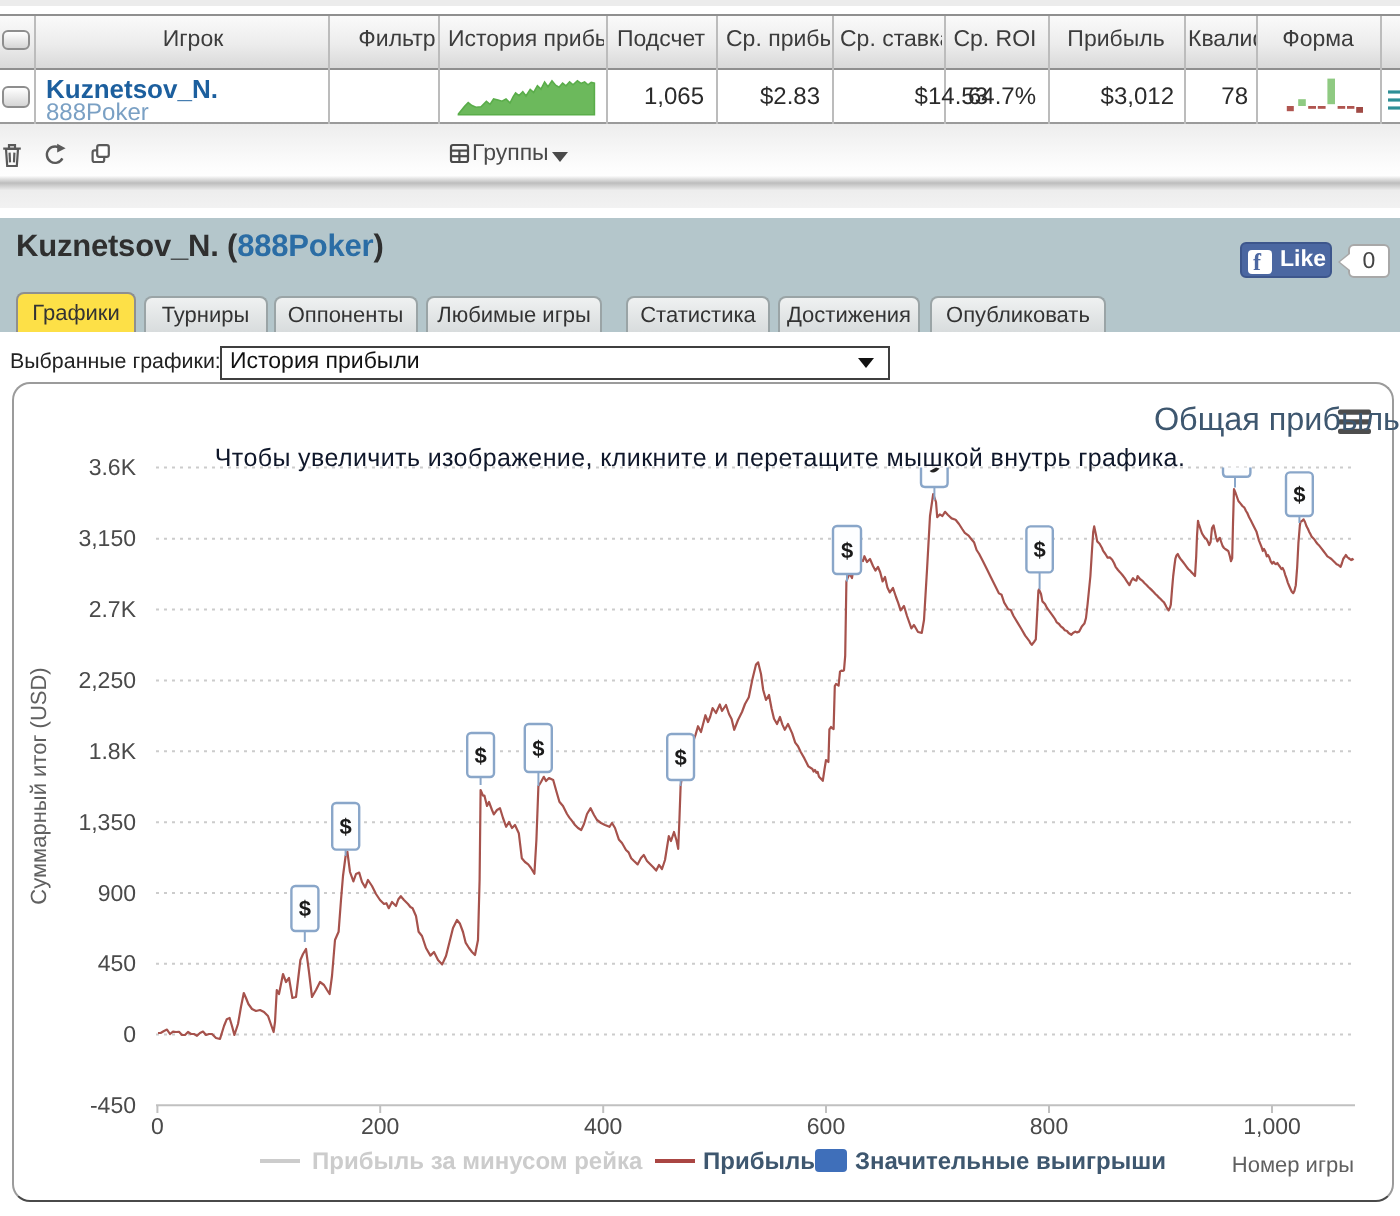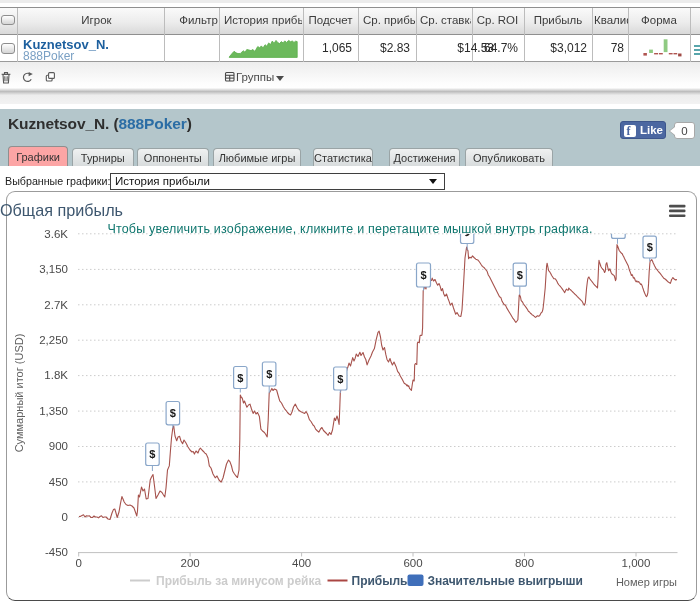--- a/index.html
+++ b/index.html
@@ -14,27 +14,27 @@
 .dcell{position:absolute;top:41px;font-size:12px;color:#2a2a2a;text-align:right;white-space:nowrap;}
 .cb{position:absolute;left:1px;width:13.5px;height:10.5px;border:1px solid #8e8e8e;border-radius:3px;background:linear-gradient(#ffffff,#d5d5d5);}
 #toolbar{left:0;top:62px;width:700px;height:27px;background:linear-gradient(#ededed,#fdfdfd 80%,#fff);}
 #tdivider{left:0;top:88px;width:700px;height:16px;background:linear-gradient(#fcfcfc, #bdbdbd 22%, #ededed 45%, #f2f2f2);}
 #whitegap{left:0;top:104px;width:700px;height:5px;background:#fff;}
 .ttext{position:absolute;top:71px;font-size:11.5px;color:#4a4a4a;}
 #band{left:0;top:109px;width:700px;height:57px;background:#b4c6cb;}
 #pname{left:8px;top:115px;font-size:15.5px;font-weight:bold;color:#2f2f2f;letter-spacing:-0.1px;}
 #pname .blue{color:#2b6da5;}
 .tab{position:absolute;top:148px;height:18px;line-height:18px;font-size:11px;color:#333;text-align:center;background:linear-gradient(#eff1f1,#d8dcdd);border:1px solid #9aa4a6;border-bottom:none;border-radius:4px 4px 0 0;}
-.tab.active{top:145.5px;height:20.5px;line-height:21px;background:#fca5a5;border-color:#8f8f8f;z-index:3;}
+.tab.active{top:145.5px;height:20.5px;line-height:21px;background:#fde047;border-color:#8f8f8f;z-index:3;}
 #sellabel{left:5px;top:175px;font-size:10.7px;color:#222;}
 #selbox{left:110px;top:172.5px;width:335px;height:17px;border:1px solid #3f3f3f;background:#fff;font-size:11.5px;color:#111;line-height:15px;padding-left:4px;}
 #selarrow{left:429px;top:179px;width:0;height:0;border-left:4px solid transparent;border-right:4px solid transparent;border-top:5px solid #111;}
 #chartbox{left:5.5px;top:191px;width:691px;height:410px;border:1px solid #9b9b9b;border-bottom-color:#4a4a4a;border-radius:9px;background:#fff;}
-#ctitle{left:0;top:200.5px;width:700px;text-align:left;font-size:16.2px;color:#3E576F;z-index:5;}
-#csub{left:0;top:221.5px;width:700px;text-align:center;font-size:12.5px;letter-spacing:0.2px;color:#0f766e;z-index:5;}
+#ctitle{left:0;top:200.5px;width:700px;text-align:right;font-size:16.2px;color:#3E576F;z-index:5;}
+#csub{left:0;top:221.5px;width:700px;text-align:center;font-size:12.5px;letter-spacing:0.2px;color:#0f172a;z-index:5;}
 svg{position:absolute;left:0;top:0;}
 </style></head>
 <body>
 <div id="page">
 <div class="abs" id="topstrip"></div>
 <div class="abs" id="hdr"></div>
 <div class="abs" id="row"></div>
 <div class="vline" style="left:17px;"></div>
 <div class="vline" style="left:163.5px;"></div>
 <div class="vline" style="left:219px;"></div>
@@ -117,21 +117,21 @@
   <div class="abs" style="left:5.5px;top:1.5px;font-size:12px;font-weight:bold;color:#4b67a1;font-family:'Liberation Serif',serif;">f</div>
   <div class="abs" style="left:19px;top:2px;font-size:11.5px;font-weight:bold;color:#fff;">Like</div>
 </div>
 <div class="abs" style="left:674px;top:122px;width:21px;height:17px;background:#fff;border:1px solid #a8a8a8;border-radius:3px;text-align:center;font-size:11.5px;color:#444;line-height:16px;">0</div>
 <div class="abs" style="left:670px;top:127px;width:0;height:0;border-top:4px solid transparent;border-bottom:4px solid transparent;border-right:5px solid #fff;z-index:4;"></div>
 <div class="abs" style="left:668.6px;top:126px;width:0;height:0;border-top:5px solid transparent;border-bottom:5px solid transparent;border-right:6px solid #a8a8a8;z-index:3;"></div>
 <div class="tab active" style="left:8px;width:60px;">Графики</div>
 <div class="tab" style="left:72px;width:61.5px;">Турниры</div>
 <div class="tab" style="left:137px;width:71.5px;">Оппоненты</div>
 <div class="tab" style="left:213px;width:88px;">Любимые игры</div>
-<div class="tab" style="left:313px;width:60px;">Статистика</div>
+<div class="tab" style="left:313px;width:72px;">Статистика</div>
 <div class="tab" style="left:389px;width:71px;">Достижения</div>
 <div class="tab" style="left:465px;width:88px;">Опубликовать</div>
 <div class="abs" id="sellabel">Выбранные графики:</div>
 <div class="abs" id="selbox">История прибыли</div>
 <div class="abs" id="selarrow"></div>
 <div class="abs" id="chartbox"></div>
 <svg class="abs" style="left:0;top:0;z-index:2;" width="700" height="608" viewBox="0 0 700 608">
   <g fill="#4d4d4d">
     <rect x="669" y="204.8" width="16.5" height="2.6" rx="1"></rect>
     <rect x="669" y="209.6" width="16.5" height="2.6" rx="1"></rect>

